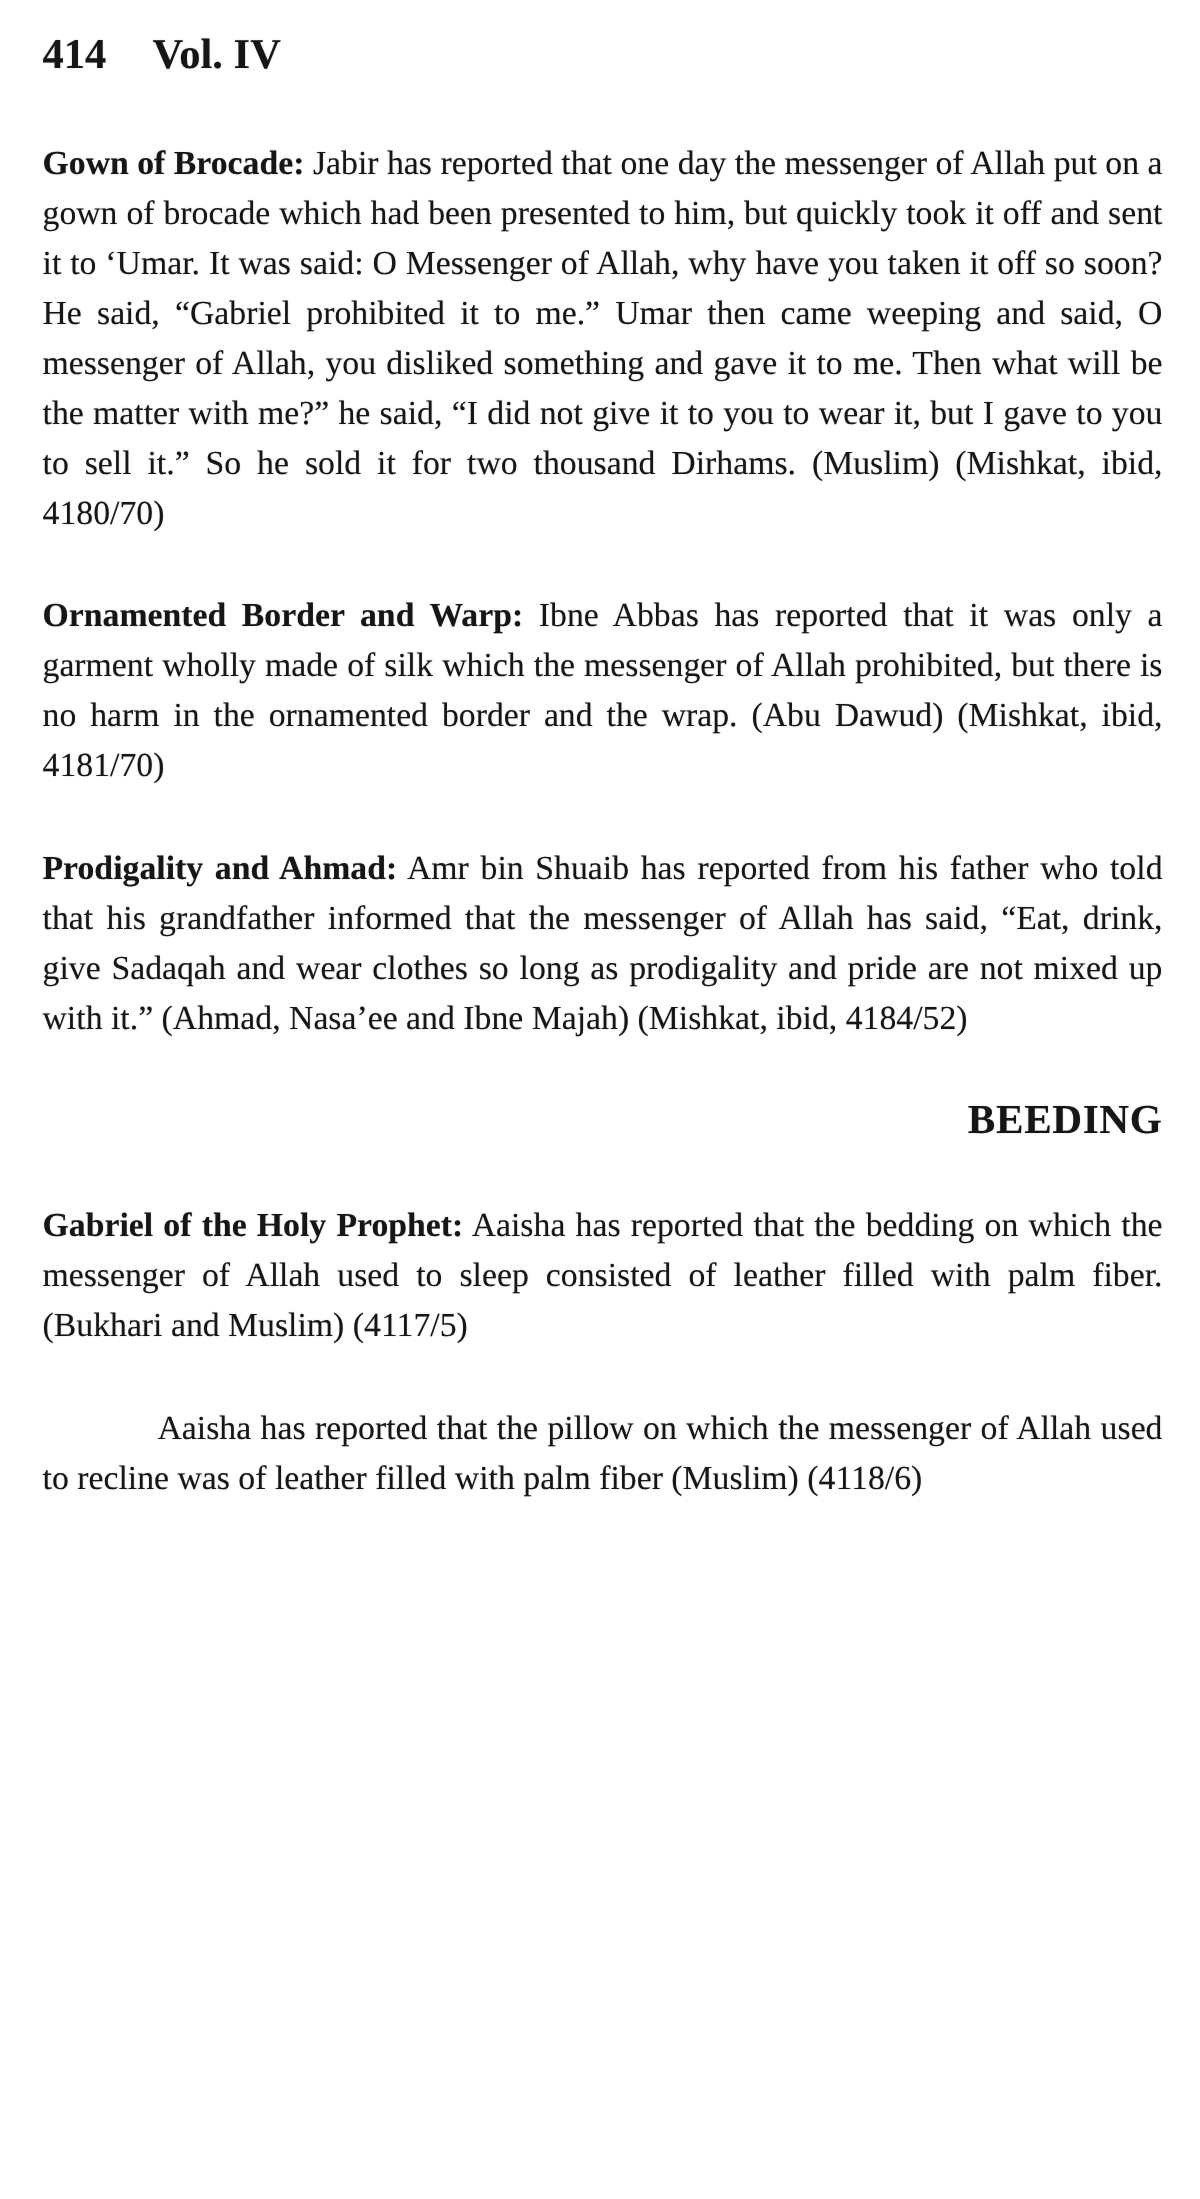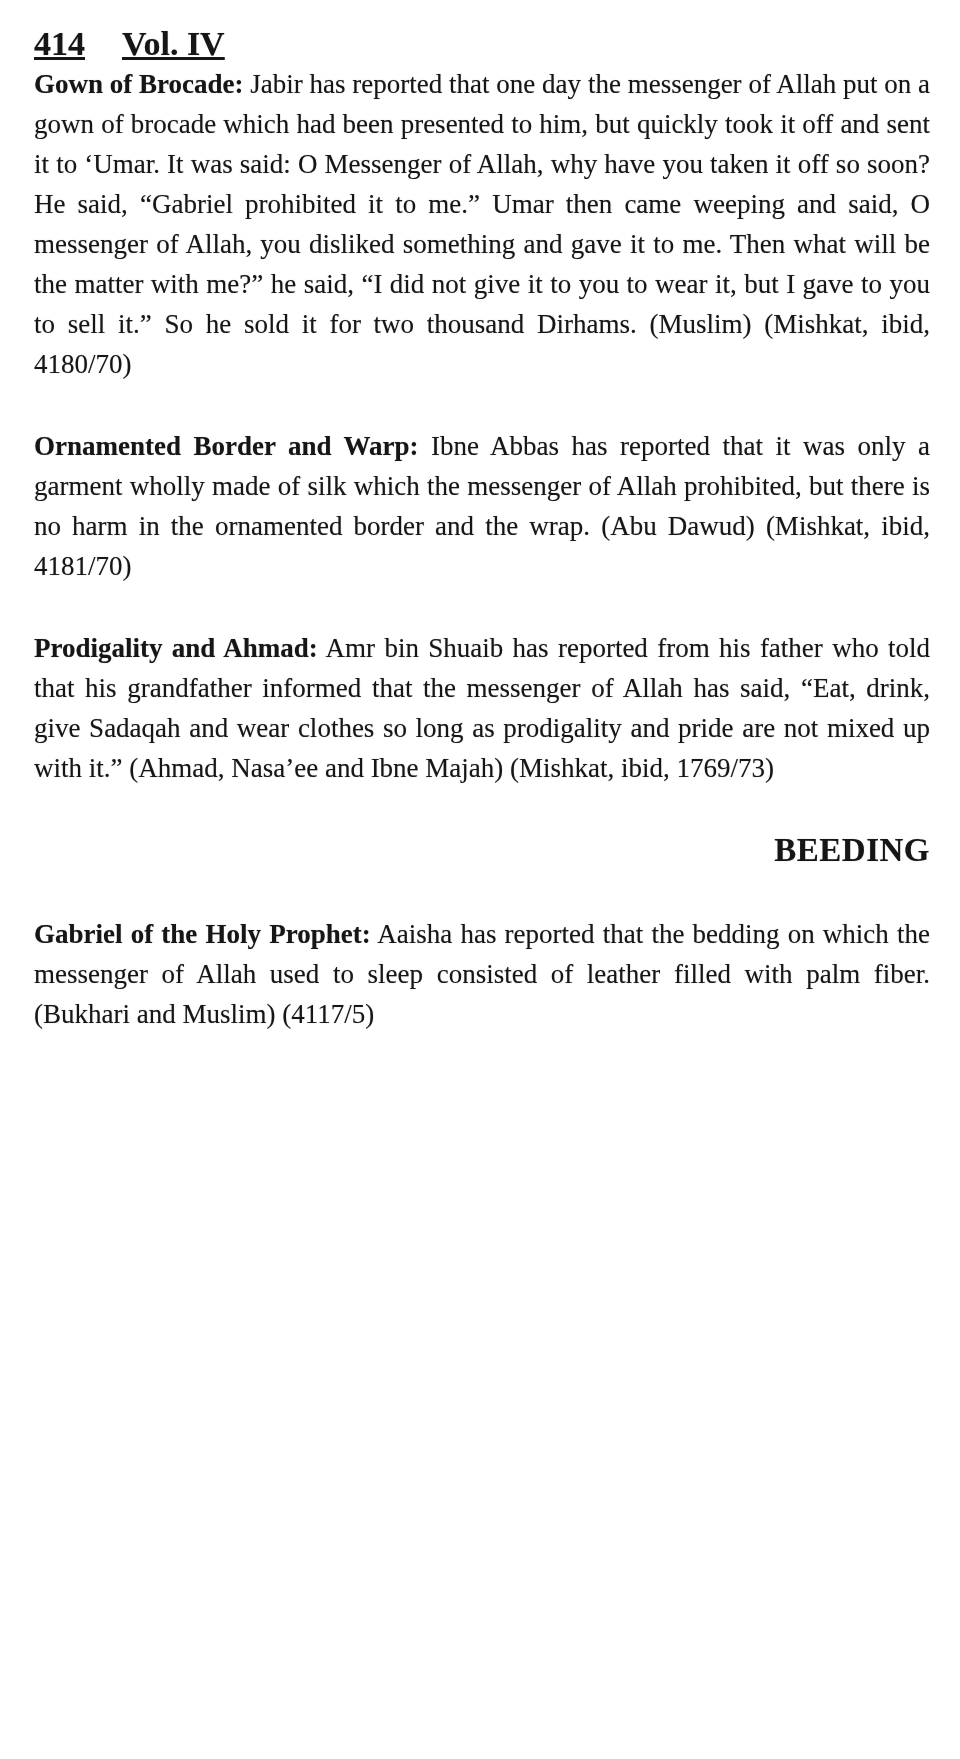--- a/index.html
+++ b/index.html
@@ -21,22 +21,22 @@
     padding: 24px 30px 0 34px;
     background: #ffffff;
     text-shadow: 0 0 1px rgba(0,0,0,0.35);
   }
   .page-header {
     display: flex;
     align-items: baseline;
     font-weight: bold;
     font-size: 34px;
     line-height: 40px;
+    margin-bottom: 46px;
     white-space: nowrap;
-    text-decoration: underline;
   }
   .page-header .page-number {
     width: 88px;
     flex: 0 0 auto;
   }
   .page-header .running-title {
     flex: 1 1 auto;
     text-align: left;
   }
   .page-header .volume {
@@ -78,25 +78,28 @@
     <span>Jabir has reported that one day the messenger of Allah put on a gown of brocade which had been presented to him, but quickly took it off and sent it to ‘Umar. It was said: O Messenger of Allah, why have you taken it off so soon? He said, “Gabriel prohibited it to me.” Umar then came weeping and said, O messenger of Allah, you disliked something and gave it to me. Then what will be the matter with me?” he said, “I did not give it to you to wear it, but I gave to you to sell it.” So he sold it for two thousand Dirhams. (Muslim) (Mishkat, ibid, 4180/70)</span>
   </p>
 
   <p class="para">
     <b class="lead">Ornamented Border and Warp:</b>
     <span>Ibne Abbas has reported that it was only a garment wholly made of silk which the messenger of Allah prohibited, but there is no harm in the ornamented border and the wrap. (Abu Dawud) (Mishkat, ibid, 4181/70)</span>
   </p>
 
   <p class="para">
     <b class="lead">Prodigality and Ahmad:</b>
-    <span>Amr bin Shuaib has reported from his father who told that his grandfather informed that the messenger of Allah has said, “Eat, drink, give Sadaqah and wear clothes so long as prodigality and pride are not mixed up with it.” (Ahmad, Nasa’ee and Ibne Majah) (Mishkat, ibid, 1769/73)</span>
+    <span>Amr bin Shuaib has reported from his father who told that his grandfather informed that the messenger of Allah has said, “Eat, drink, give Sadaqah and wear clothes so long as prodigality and pride are not mixed up with it.” (Ahmad, Nasa’ee and Ibne Majah) (Mishkat, ibid, 4184/52)</span>
   </p>
 
   <div class="section-heading">BEEDING</div>
 
   <p class="para">
     <b class="lead">Gabriel of the Holy Prophet:</b>
     <span>Aaisha has reported that the bedding on which the messenger of Allah used to sleep consisted of leather filled with palm fiber. (Bukhari and Muslim) (4117/5)</span>
   </p>
 
+  <p class="para indent-first">
+    <span>Aaisha has reported that the pillow on which the messenger of Allah used to recline was of leather filled with palm fiber (Muslim) (4118/6)</span>
+  </p>
 
 
 </div>
 
 </body></html>

